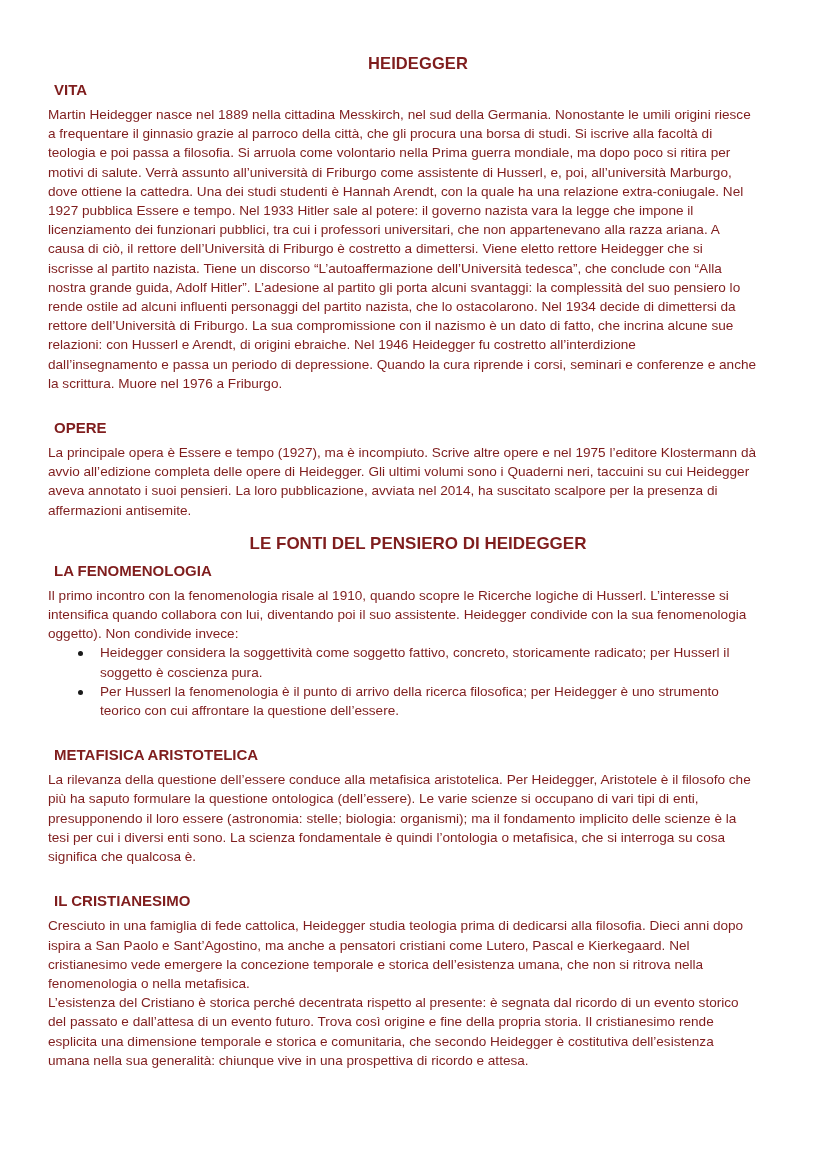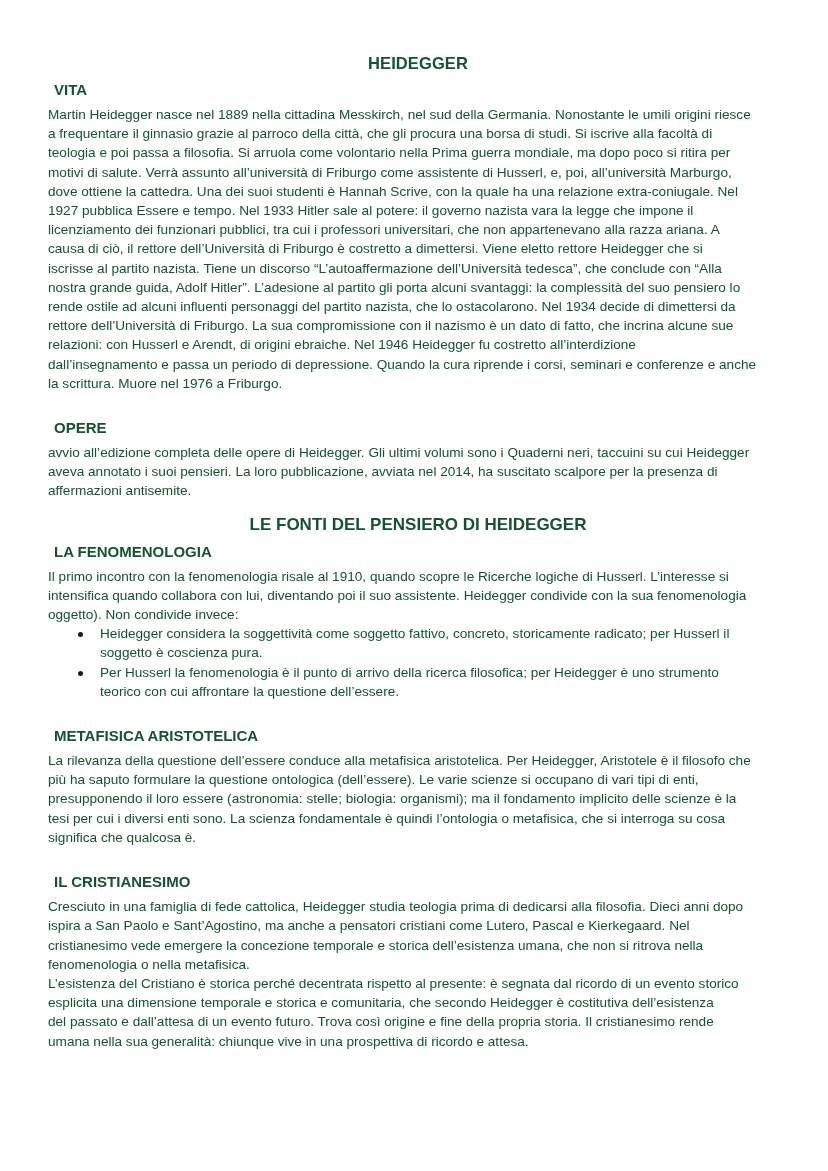--- a/index.html
+++ b/index.html
@@ -1,19 +1,19 @@
 <!DOCTYPE html>
 <html><head>
 <meta charset="utf-8">
 <style>
   html, body { margin: 0; padding: 0; background: #ffffff; }
   body { width: 828px; height: 1171px; position: relative; overflow: hidden; }
   .page {
     position: absolute; left: 48px; top: 52px; width: 740px;
-    font-family: "Liberation Sans", sans-serif; color: #14532d;
+    font-family: "Liberation Sans", sans-serif; color: #7f1d1d;
     font-size: 13.6px; line-height: 19.2px;
   }
   .title {
     text-align: center; font-weight: bold; font-size: 16.5px;
     line-height: 22px; margin: 0 0 1px 0; letter-spacing: 0.1px;
   }
   .h2 {
     font-weight: bold; font-size: 15px; line-height: 19px; margin: 6px;
   }
   .line { white-space: nowrap; display: block; }
@@ -37,39 +37,40 @@
 
   <div class="title">HEIDEGGER</div>
 
   <section>
     <div class="h2">VITA</div>
     <p class="para">
       <span class="line" style="display: block;">Martin Heidegger nasce nel 1889 nella cittadina Messkirch, nel sud della Germania. Nonostante le umili origini riesce</span>
       <span class="line" style="display: block;">a frequentare il ginnasio grazie al parroco della città, che gli procura una borsa di studi. Si iscrive alla facoltà di</span>
       <span class="line" style="display: block;">teologia e poi passa a filosofia. Si arruola come volontario nella Prima guerra mondiale, ma dopo poco si ritira per</span>
       <span class="line" style="display: block;">motivi di salute. Verrà assunto all’università di Friburgo come assistente di Husserl, e, poi, all’università Marburgo,</span>
-      <span class="line" style="display: block;">dove ottiene la cattedra. Una dei suoi studenti è Hannah Scrive, con la quale ha una relazione extra-coniugale. Nel</span>
+      <span class="line" style="display: block;">dove ottiene la cattedra. Una dei studi studenti è Hannah Arendt, con la quale ha una relazione extra-coniugale. Nel</span>
       <span class="line" style="display: block;">1927 pubblica Essere e tempo. Nel 1933 Hitler sale al potere: il governo nazista vara la legge che impone il</span>
       <span class="line" style="display: block;">licenziamento dei funzionari pubblici, tra cui i professori universitari, che non appartenevano alla razza ariana. A</span>
       <span class="line" style="display: block;">causa di ciò, il rettore dell’Università di Friburgo è costretto a dimettersi. Viene eletto rettore Heidegger che si</span>
       <span class="line" style="display: block;">iscrisse al partito nazista. Tiene un discorso “L’autoaffermazione dell’Università tedesca”, che conclude con “Alla</span>
       <span class="line" style="display: block;">nostra grande guida, Adolf Hitler”. L’adesione al partito gli porta alcuni svantaggi: la complessità del suo pensiero lo</span>
       <span class="line" style="display: block;">rende ostile ad alcuni influenti personaggi del partito nazista, che lo ostacolarono. Nel 1934 decide di dimettersi da</span>
       <span class="line" style="display: block;">rettore dell’Università di Friburgo. La sua compromissione con il nazismo è un dato di fatto, che incrina alcune sue</span>
       <span class="line" style="display: block;">relazioni: con Husserl e Arendt, di origini ebraiche. Nel 1946 Heidegger fu costretto all’interdizione</span>
       <span class="line" style="display: block;">dall’insegnamento e passa un periodo di depressione. Quando la cura riprende i corsi, seminari e conferenze e anche</span>
       <span class="line" style="display: block;">la scrittura. Muore nel 1976 a Friburgo.</span>
     </p>
   </section>
 
   <div class="gap"></div>
 
   <section>
     <div class="h2">OPERE</div>
     <p class="para">
+      <span class="line" style="display: block;">La principale opera è Essere e tempo (1927), ma è incompiuto. Scrive altre opere e nel 1975 l’editore Klostermann dà</span>
       <span class="line" style="display: block;">avvio all’edizione completa delle opere di Heidegger. Gli ultimi volumi sono i Quaderni neri, taccuini su cui Heidegger</span>
       <span class="line" style="display: block;">aveva annotato i suoi pensieri. La loro pubblicazione, avviata nel 2014, ha suscitato scalpore per la presenza di</span>
       <span class="line" style="display: block;">affermazioni antisemite.</span>
     </p>
   </section>
 
   <div class="center-title">LE FONTI DEL PENSIERO DI HEIDEGGER</div>
 
   <section>
     <div class="h2">LA FENOMENOLOGIA</div>
@@ -108,19 +109,19 @@
   <div class="gap"></div>
 
   <section>
     <div class="h2">IL CRISTIANESIMO</div>
     <p class="para">
       <span class="line" style="display: block;">Cresciuto in una famiglia di fede cattolica, Heidegger studia teologia prima di dedicarsi alla filosofia. Dieci anni dopo</span>
       <span class="line" style="display: block;">ispira a San Paolo e Sant’Agostino, ma anche a pensatori cristiani come Lutero, Pascal e Kierkegaard. Nel</span>
       <span class="line" style="display: block;">cristianesimo vede emergere la concezione temporale e storica dell’esistenza umana, che non si ritrova nella</span>
       <span class="line" style="display: block;">fenomenologia o nella metafisica.</span>
       <span class="line" style="display: block;">L’esistenza del Cristiano è storica perché decentrata rispetto al presente: è segnata dal ricordo di un evento storico</span>
+      <span class="line" style="display: block;">del passato e dall’attesa di un evento futuro. Trova così origine e fine della propria storia. Il cristianesimo rende</span>
       <span class="line" style="display: block;">esplicita una dimensione temporale e storica e comunitaria, che secondo Heidegger è costitutiva dell’esistenza</span>
-      <span class="line" style="display: block;">del passato e dall’attesa di un evento futuro. Trova così origine e fine della propria storia. Il cristianesimo rende</span>
       <span class="line" style="display: block;">umana nella sua generalità: chiunque vive in una prospettiva di ricordo e attesa.</span>
     </p>
   </section>
 
 </div>
 
 </body></html>

